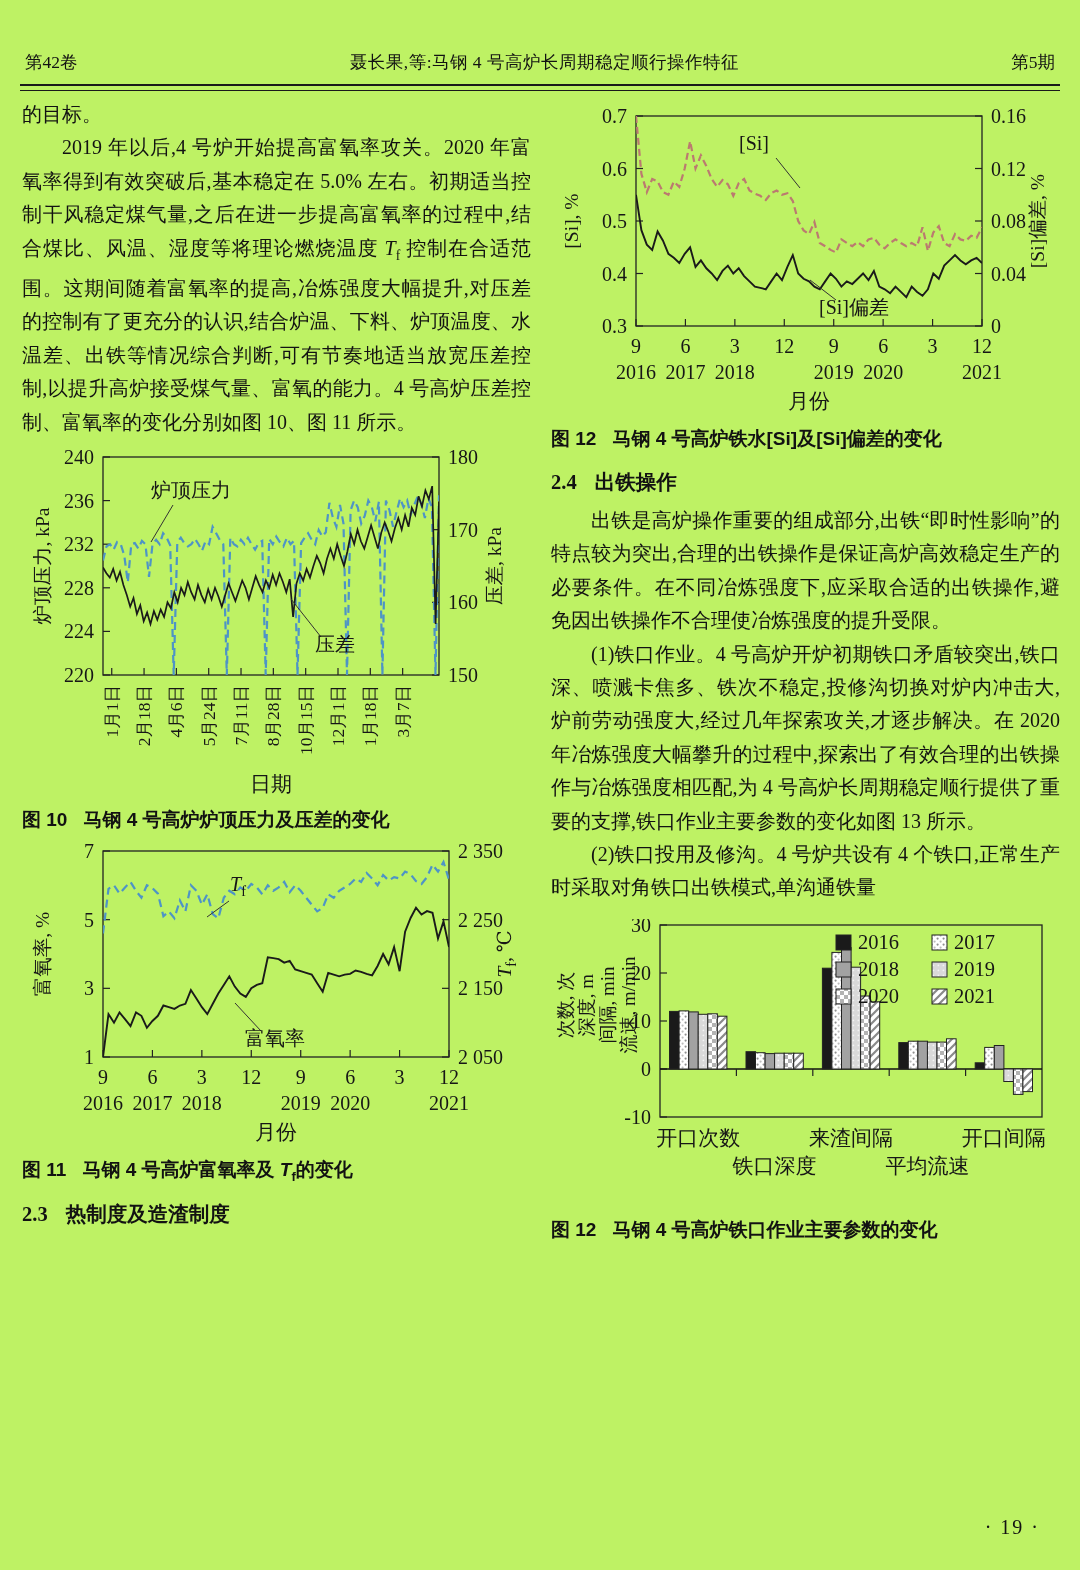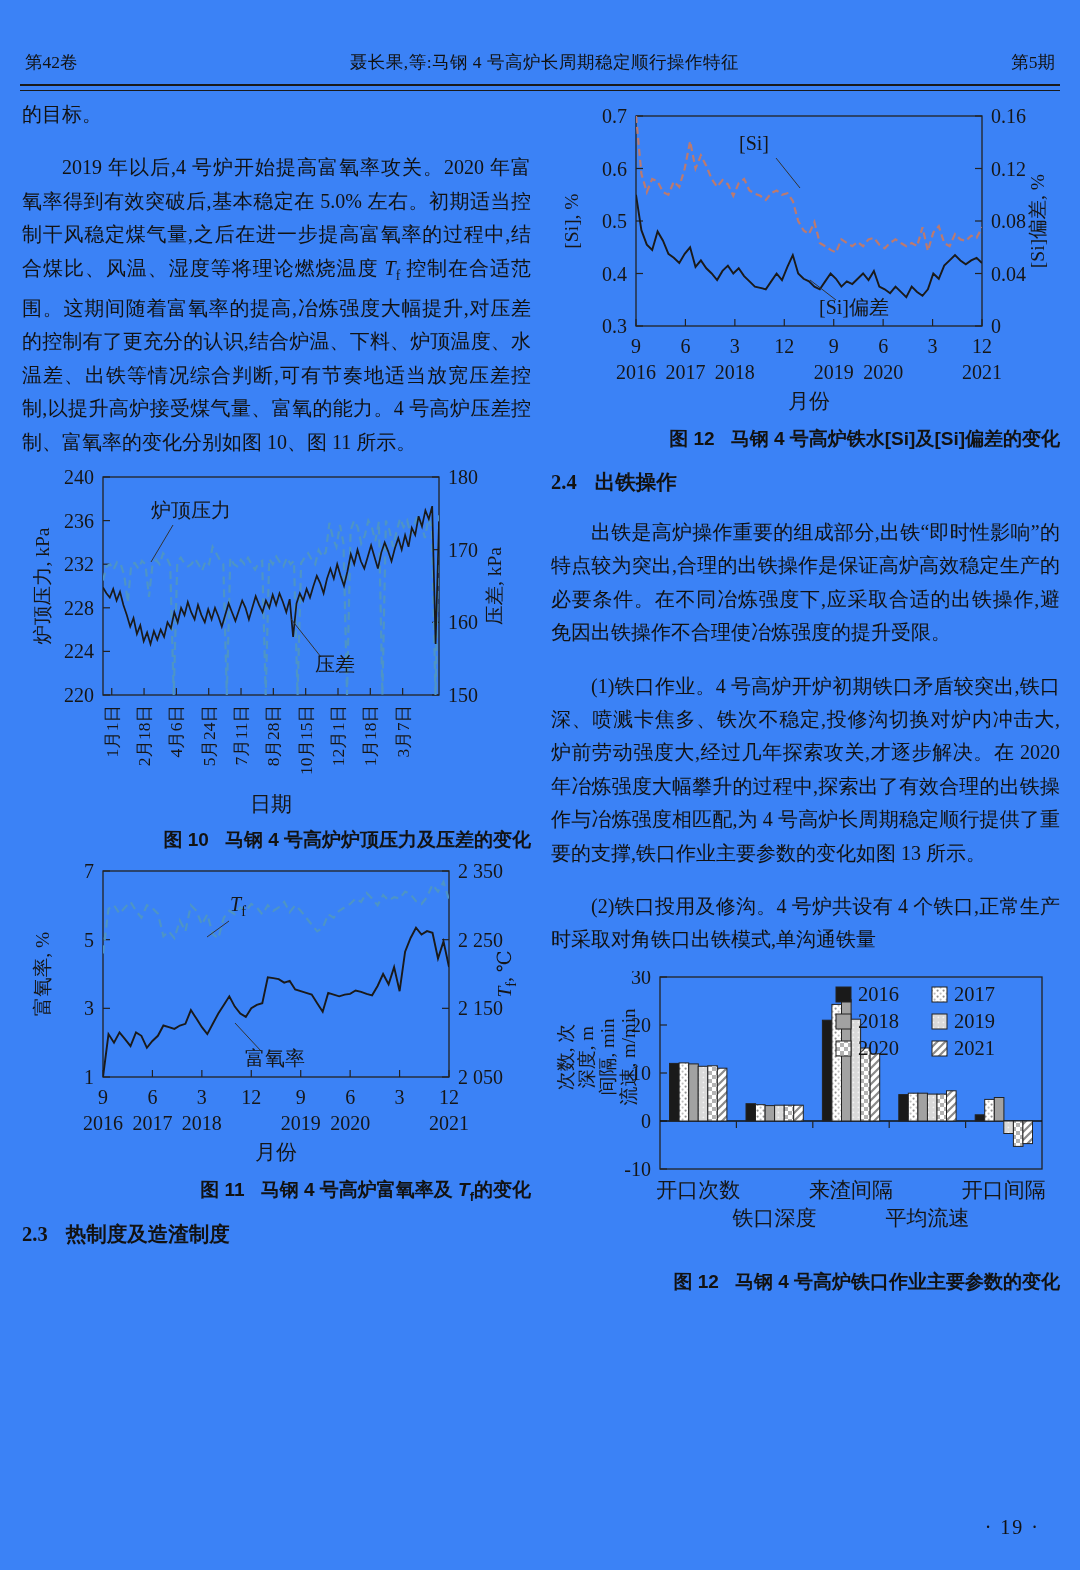--- a/index.html
+++ b/index.html
@@ -1,34 +1,34 @@
 <!DOCTYPE html>
 <html><head>
 <meta charset="utf-8">
 <style>
   html,body{margin:0;padding:0;background:#e8e8e8;}
-  .page{position:relative;width:1080px;height:1570px;background:#3b82f6;
+  .page{position:relative;width:1080px;height:1570px;background:#bef264;
         font-family:"Liberation Serif","DejaVu Serif",serif;color:#121212;overflow:hidden;}
   .hdr{position:absolute;top:50px;left:25px;width:1030px;display:flex;
        justify-content:space-between;align-items:baseline;font-size:17.5px;}
   .hdr .mid{letter-spacing:.5px;}
   .rule{position:absolute;top:84px;left:20px;width:1040px;height:4px;
         border-top:2px solid #1a1a1a;border-bottom:1px solid #1a1a1a;}
   .col{position:absolute;top:98px;width:509px;}
   .col-l{left:22px;}
   .col-r{left:551px;}
   p.para{margin:0;font-size:20px;line-height:33.4px;text-align:justify;}
-  p.ind{text-indent:2em;margin-top:20px;}
+  p.ind{text-indent:2em;}
   sub{font-size:.68em;}
   .sechead{margin:16px 0 8px 0;font-family:Liberation Serif, serif;
            font-weight:bold;font-size:20.5px;}
   .sechead .num{margin-right:18px;}
   .figure{margin-top:10px;text-align:center;}
   .figure svg{display:block;margin:0 auto;}
-  .caption{margin-top:6px;margin-bottom:8px;text-align:right;
+  .caption{margin-top:6px;margin-bottom:8px;text-align:left;
            font-family:"Liberation Sans","DejaVu Sans",sans-serif;
            font-weight:bold;font-size:19px;}
   .caption .lbl{margin-right:16px;}
   .pageno{position:absolute;top:1516px;right:40px;font-size:20px;letter-spacing:2px;}
 </style>
 </head>
 <body>
 
 <div class="page">
 

